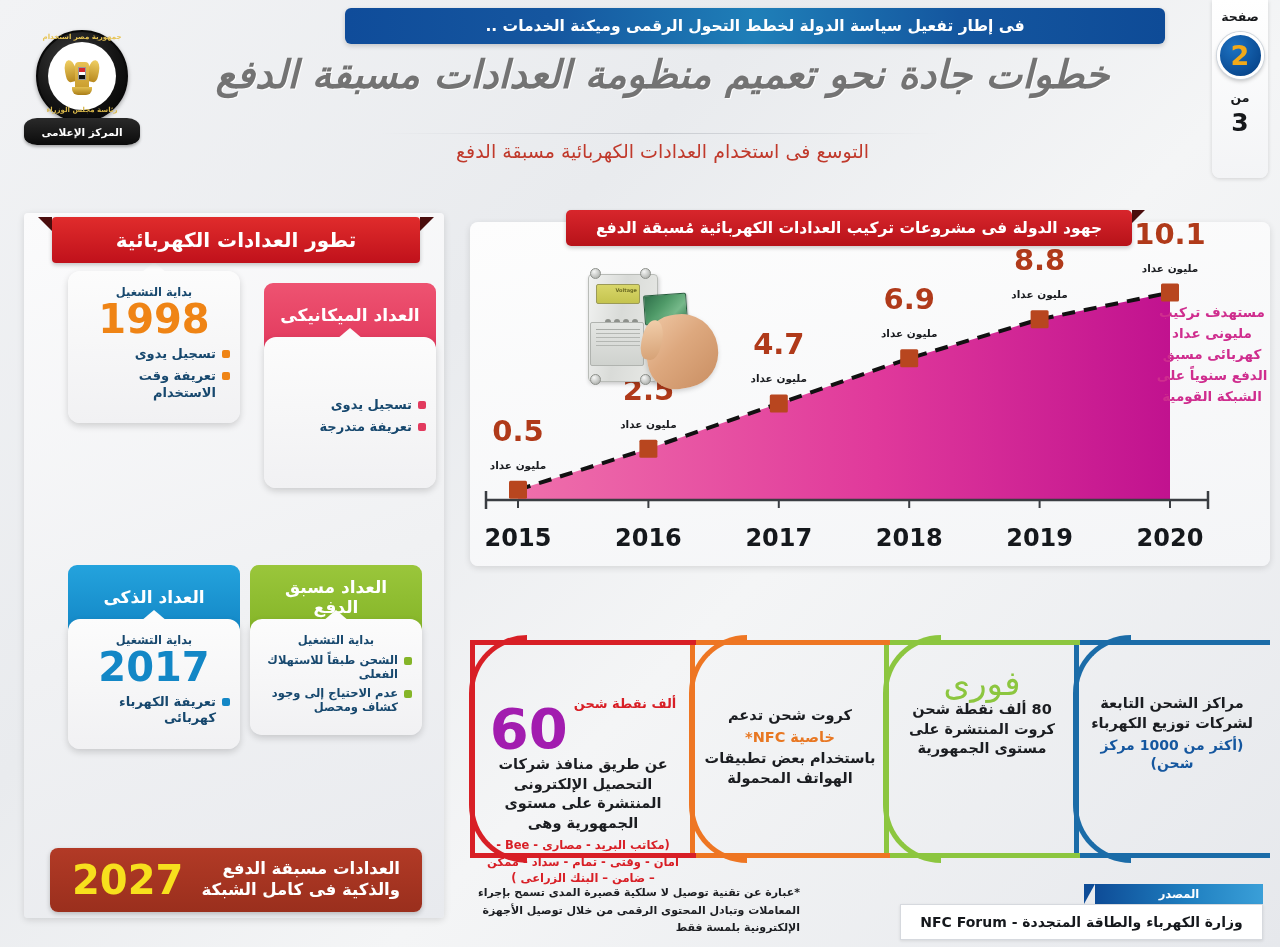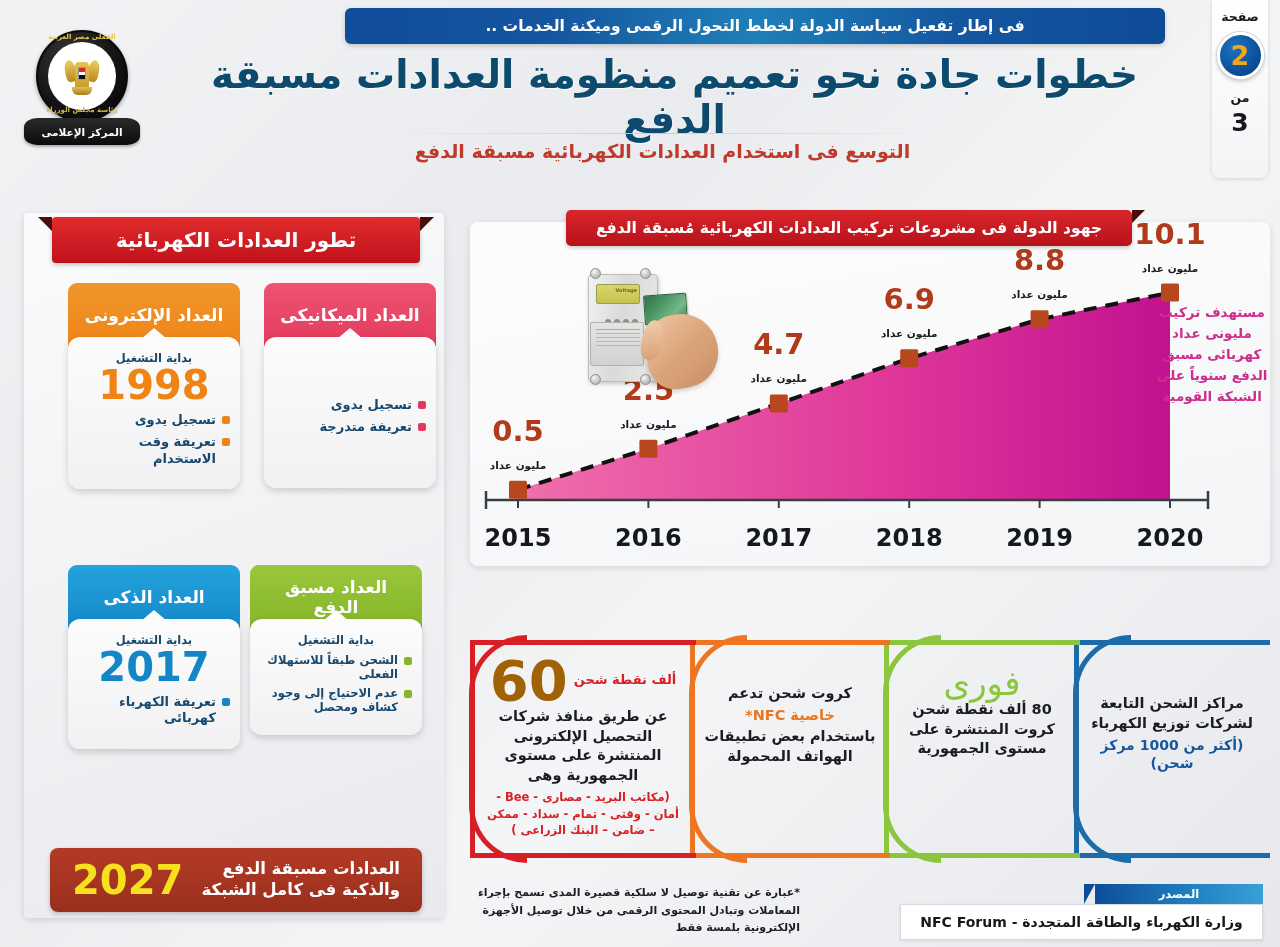--- a/index.html
+++ b/index.html
@@ -70,28 +70,29 @@
     box-shadow: 0 2px 3px rgba(0,0,0,.3);
   }
   .emblem .arcTop, .emblem .arcBot {
     position: absolute; left: 0; width: 120px; text-align: center;
     color: #e7c454; font-size: 7px; font-weight: bold;
   }
   .emblem .arcTop { top: 11px; }
   .emblem .arcBot { top: 84px; color: #d8b74a; }
 
   .main-title {
-    position: absolute; left: 172px; top: 52px; width: 1005px;
+    position: absolute; left: 160px; top: 52px; width: 1005px;
     text-align: center; font-size: 39px; font-weight: bold;
-    color: #0c4a6e; letter-spacing: -.5px;
+    color: #737373; letter-spacing: -.5px;
     text-shadow: 1px 1px 0 rgba(255,255,255,.85);
+    font-style: italic;
   }
   .sub-title {
     position: absolute; left: 160px; top: 140px; width: 1005px;
-    text-align: center; font-size: 19px; font-weight: bold;
+    text-align: center; font-size: 19px; font-weight: normal;
     color: #c0392b;
   }
   .sub-rule {
     position: absolute; left: 380px; top: 133px; width: 560px; height: 1px;
     background: linear-gradient(90deg, rgba(0,0,0,0) 0%, #c9ccd1 50%, rgba(0,0,0,0) 100%);
   }
 
   
   .pagebox {
     position: absolute; right: 12px; top: 0; width: 56px; height: 178px;
@@ -318,21 +319,21 @@
 </head>
 <body>
 
 <div class="page">
 
   <div class="hdr-banner">فى إطار تفعيل سياسة الدولة لخطط التحول الرقمى وميكنة الخدمات ..</div>
 
   <div class="emblem">
     <div class="disc"></div>
     <div class="inner"></div>
-    <div class="arcTop">الفعلى مصر العربية</div>
+    <div class="arcTop">جمهورية مصر استخدام</div>
     <div class="eagle">
       <div class="wingL"></div>
       <div class="wingR"></div>
       <div class="body"></div>
       <div class="flag"></div>
       <div class="tail"></div>
     </div>
     <div class="arcBot">رئاسة مجلس الوزراء</div>
     <div class="ribbon">المركز الإعلامى</div>
   </div>
@@ -345,21 +346,20 @@
     <div class="lbl">صفحة</div>
     <div class="circle">2</div>
     <div class="of">من</div>
     <div class="tot">3</div>
   </div>
 
   <div class="left-panel"></div>
   <div class="lp-header">تطور العدادات الكهربائية</div>
 
   <div class="mcard" id="card0" style="left:68px; top:283px;">
-    <div class="top" style="background: linear-gradient(rgb(240, 150, 44) 0%, rgb(239, 132, 21) 100%);">العداد الإلكترونى</div>
     <div class="body">
       <div class="notch"></div>
       <div class="startlbl">بداية التشغيل</div>
       <div class="year" style="color: rgb(239, 132, 21);">1998</div>
       <ul>
         <li>
             <span class="dot" style="background: rgb(239, 132, 21);"></span>
             <span>تسجيل يدوى</span>
           </li>
         <li>
@@ -516,33 +516,33 @@
       <div class="content">
         <div class="fawry" style="margin-top:12px;">فورى</div>
         <div class="ftext">80 ألف نقطة شحن كروت المنتشرة على مستوى الجمهورية</div>
       </div>
     </div>
 
     <div class="pcard" id="pc1" style="right:380px; width:200px;">
       <div class="shell" style="border-color: rgb(238, 118, 35);"></div>
       <div class="arcL" style="border-color: rgb(238, 118, 35);"></div>
       <div class="content">
-        <div class="ftext" style="margin-top:30px;">كروت شحن تدعم</div>
+        <div class="ftext" style="margin-top:52px;">كروت شحن تدعم</div>
         <div class="ftext nfc" style="margin-top:2px;">خاصية NFC*</div>
         <div class="ftext" style="margin-top:2px;">باستخدام بعض تطبيقات الهواتف المحمولة</div>
       </div>
     </div>
 
     <div class="pcard" id="pc0" style="right:574px; width:226px;">
       <div class="shell" style="border-color: rgb(216, 31, 38);"></div>
       <div class="arcL" style="border-color: rgb(216, 31, 38);"></div>
       <div class="content">
         <div class="bigrow">
           <div class="biglbl" style="color:#d81f26;">ألف نقطة شحن</div>
-          <div class="big" style="color:#a16207;">60</div>
+          <div class="big" style="color:#a21caf;margin-top:48px;">60</div>
         </div>
         <div class="ftext">عن طريق منافذ شركات التحصيل الإلكترونى المنتشرة على مستوى الجمهورية وهى</div>
         <div class="rednote" style="color:#d81f26;">(مكاتب البريد - مصارى - Bee - أمان - وقتى - تمام - سداد - ممكن – ضامن – البنك الزراعى )</div>
       </div>
     </div>
   </div>
 
   <div class="footnote">*عبارة عن تقنية توصيل لا سلكية قصيرة المدى تسمح بإجراء المعاملات وتبادل المحتوى الرقمى من خلال توصيل الأجهزة الإلكترونية بلمسة فقط</div>
   <div class="src-tab">المصدر</div>
   <div class="src-box">وزارة الكهرباء والطاقة المتجددة - NFC Forum</div>

